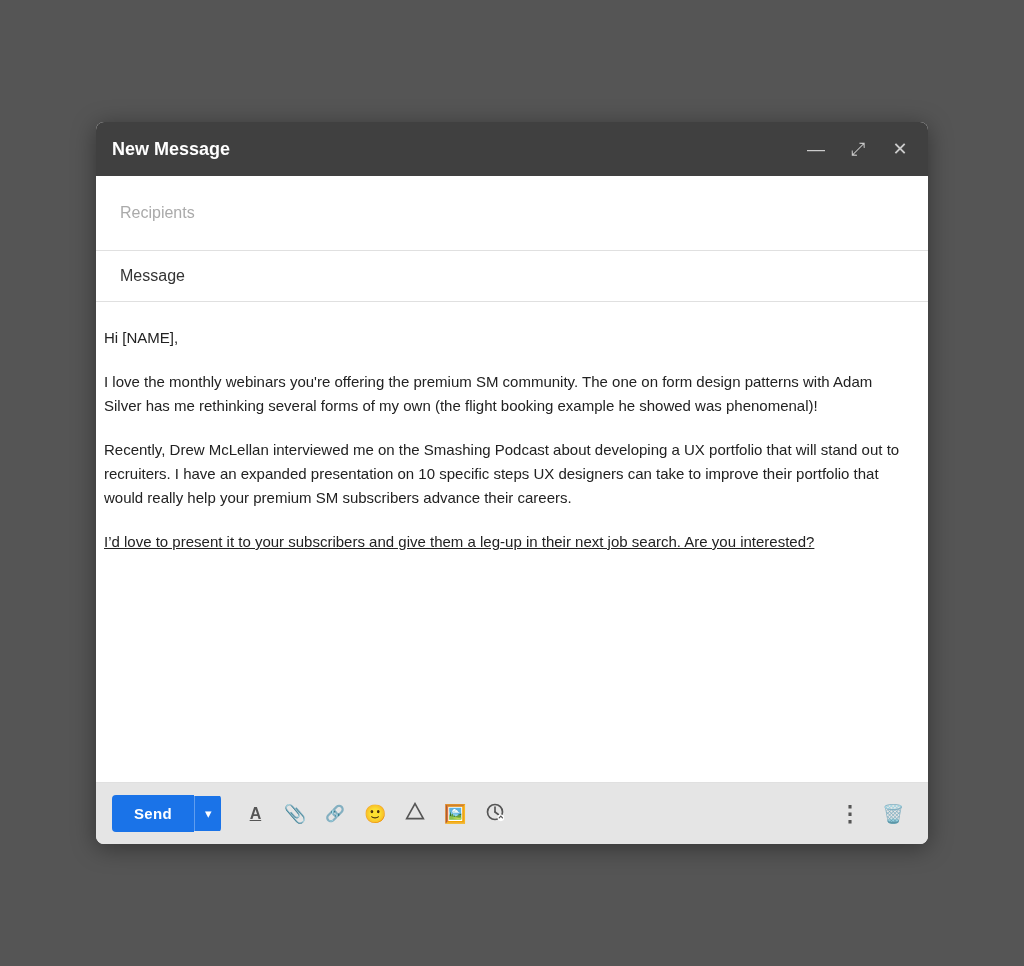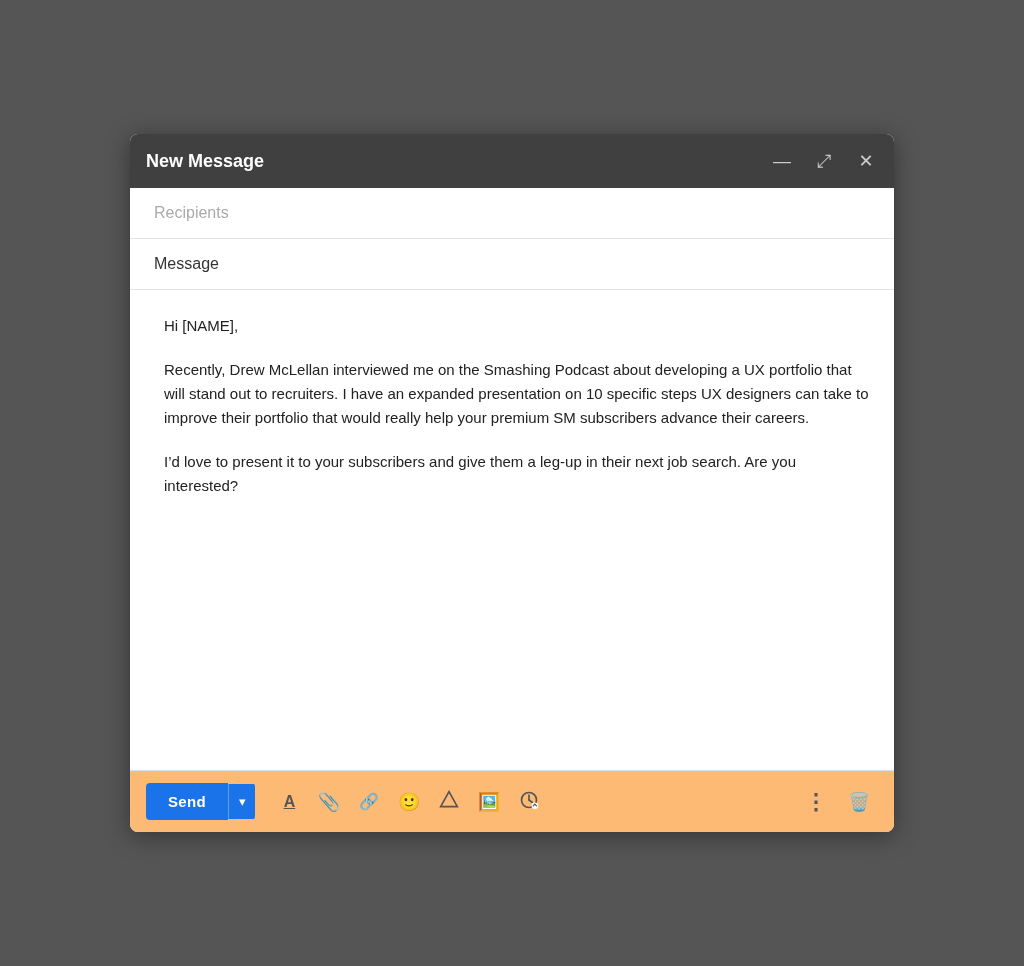--- a/index.html
+++ b/index.html
@@ -11,21 +11,21 @@
     body {
       background: #555;
       display: flex;
       align-items: center;
       justify-content: center;
       min-height: 966px;
       font-family: 'Arial', sans-serif;
     }
 
     .compose-window {
-      width: 764px;
+      width: 832px;
       background: #fff;
       border-radius: 8px;
       overflow: hidden;
       box-shadow: 0 4px 24px rgba(0,0,0,0.4);
     }
 
     .compose-header {
       background: #404040;
       padding: 0 16px;
       height: 54px;
@@ -56,21 +56,21 @@
       justify-content: center;
       width: 24px;
       height: 24px;
     }
 
     .compose-body {
       padding: 0;
     }
 
     .field-row {
-      padding: 16px 24px;
+      padding: 28px 24px;
       border-bottom: 1px solid #e0e0e0;
     }
 
     .field-input {
       width: 100%;
       border: none;
       outline: none;
       font-size: 16px;
       color: #333;
       background: transparent;
@@ -86,44 +86,44 @@
     }
 
     .subject-value {
       font-size: 16px;
       color: #333;
     }
 
     .message-area {
       padding: 24px 24px 16px 8px;
       min-height: 480px;
-      margin-left: 26px;
     }
 
     .message-text {
       font-size: 15px;
       line-height: 1.6;
       color: #222;
     }
 
     .message-text p {
       margin-bottom: 20px;
     }
 
     .message-text p:last-child {
       margin-bottom: 0;
+      text-decoration: underline;
     }
 
     .compose-toolbar {
       padding: 12px 16px;
       border-top: 1px solid #e0e0e0;
       display: flex;
       align-items: center;
       justify-content: space-between;
-      background: #fdba74;
+      background: #e5e5e5;
     }
 
     .toolbar-left {
       display: flex;
       align-items: center;
       gap: 4px;
     }
 
     .send-btn-group {
       display: flex;
@@ -194,20 +194,21 @@
       <input class="field-input" type="text" placeholder="Recipients" style="">
     </div>
 
     <div class="subject-row">
       <span class="subject-value">Message</span>
     </div>
 
     <div class="message-area">
       <div class="message-text">
         <p>Hi [NAME],</p>
+        <p>I love the monthly webinars you're offering the premium SM community. The one on form design patterns with Adam Silver has me rethinking several forms of my own (the flight booking example he showed was phenomenal)!</p>
         <p>Recently, Drew McLellan interviewed me on the Smashing Podcast about developing a UX portfolio that will stand out to recruiters. I have an expanded presentation on 10 specific steps UX designers can take to improve their portfolio that would really help your premium SM subscribers advance their careers.</p>
         <p>I’d love to present it to your subscribers and give them a leg-up in their next job search. Are you interested?</p>
       </div>
     </div>
   </div>
 
   <div class="compose-toolbar">
     <div class="toolbar-left">
 
       <div class="send-btn-group">

